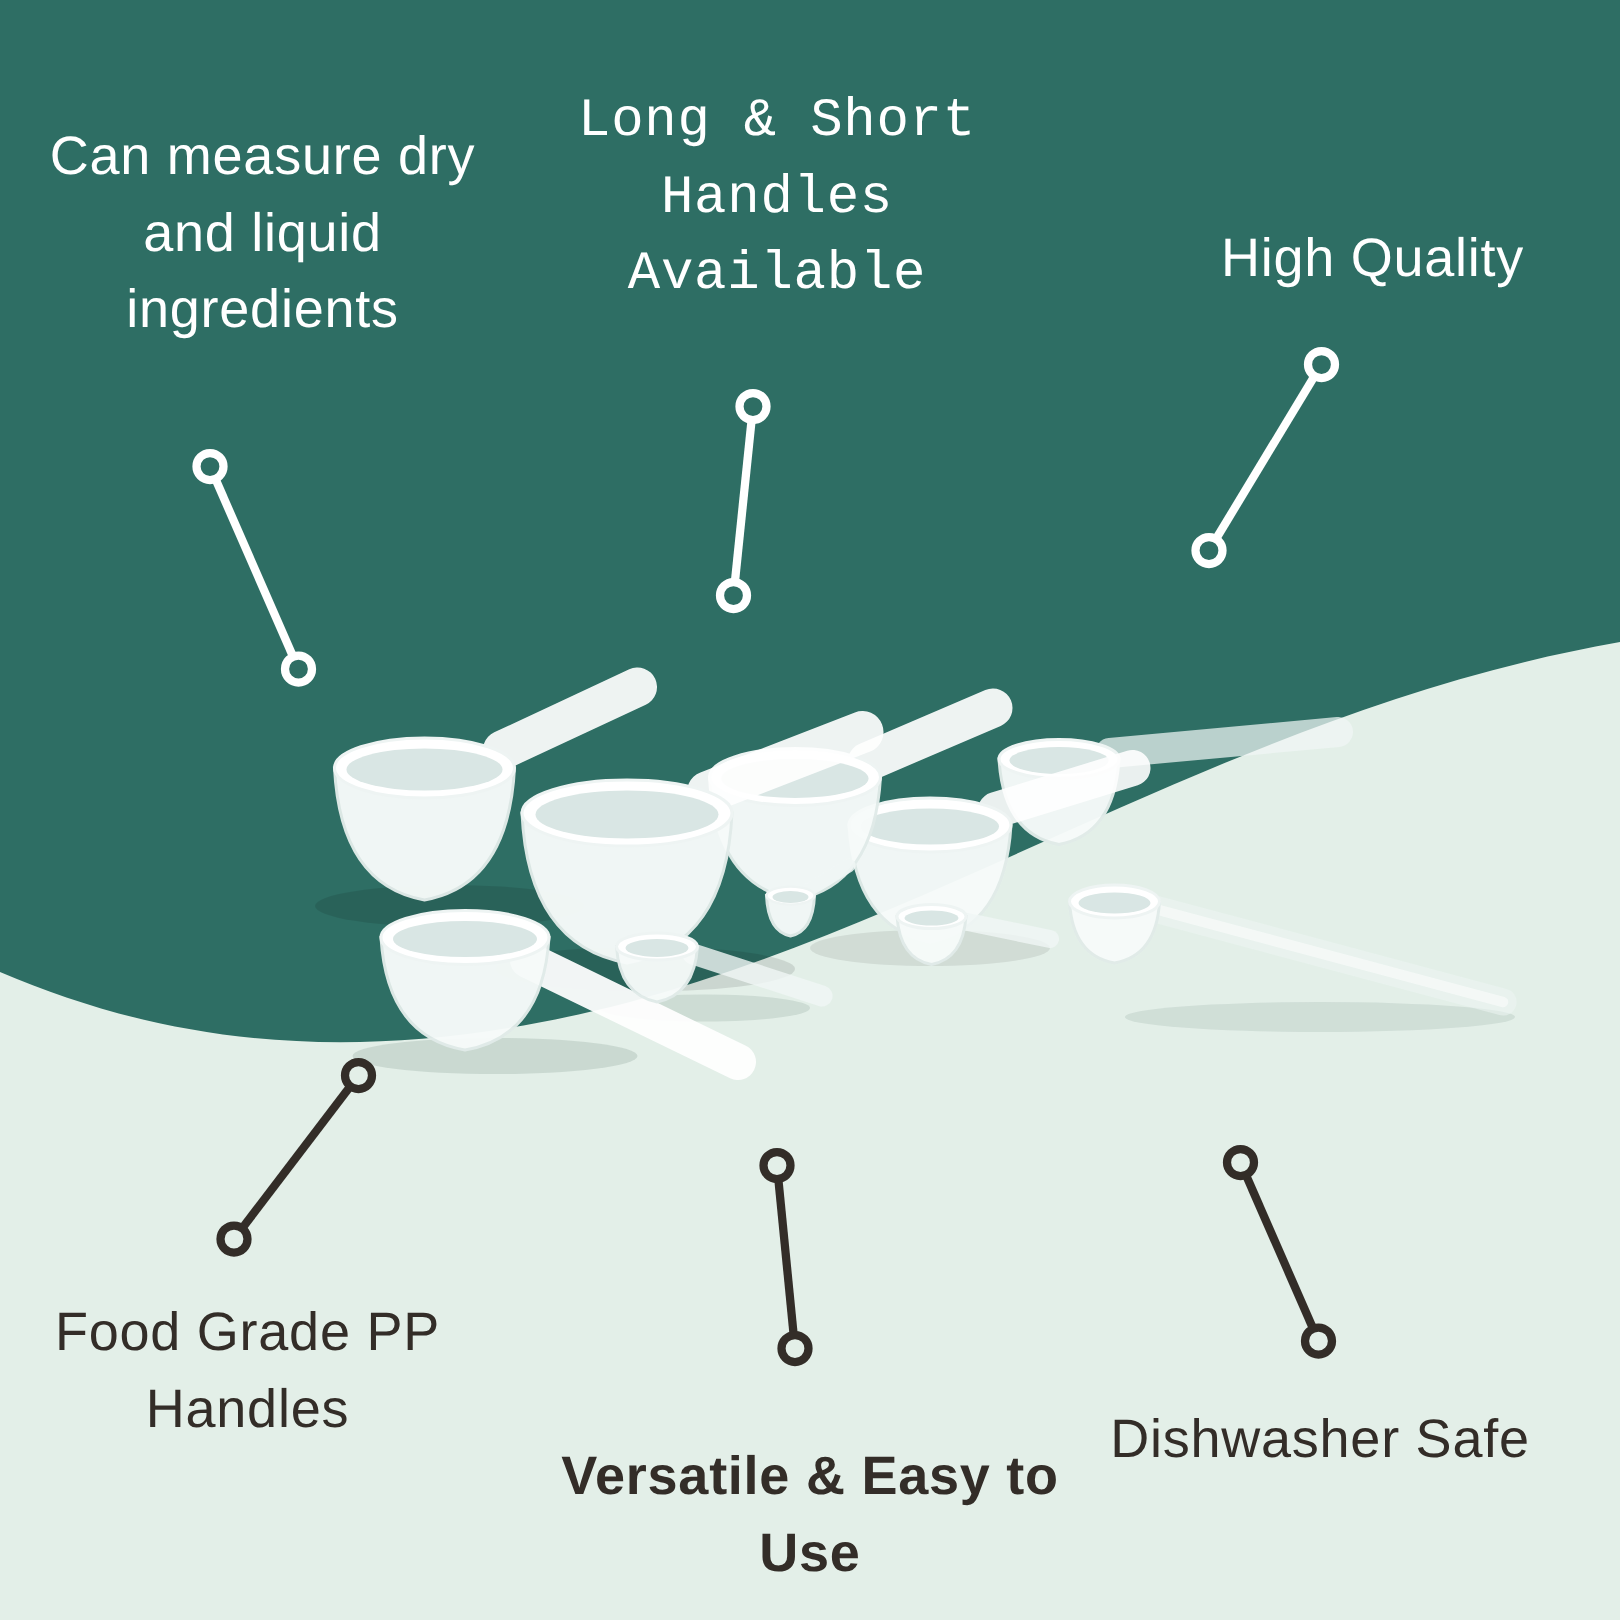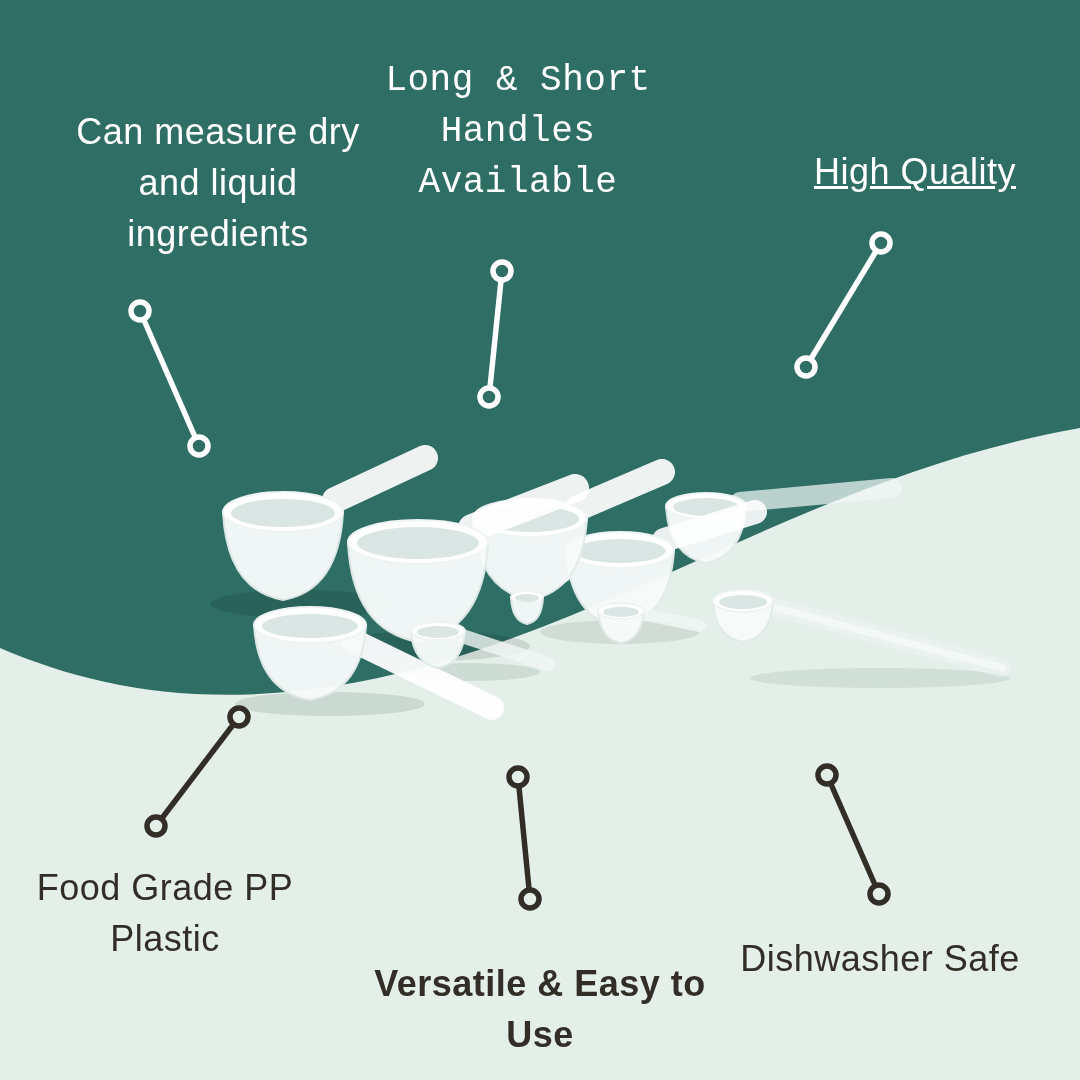--- a/index.html
+++ b/index.html
@@ -134,31 +134,31 @@
       <circle cx="518" cy="777" r="9" fill="#e3efe8"></circle>
       <circle cx="530" cy="899" r="9" fill="#e3efe8"></circle>
     </g>
     <g stroke="#332d28" stroke-width="5.5">
       <line x1="827" y1="775" x2="879" y2="894"></line>
       <circle cx="827" cy="775" r="9" fill="#e3efe8"></circle>
       <circle cx="879" cy="894" r="9" fill="#e3efe8"></circle>
     </g>
   </svg>
 
-  <div class="callout light" style="left:0px;   top:106px;  width:350px;padding-left:43px;">Can measure dry
+  <div class="callout light" style="left:0px;   top:78px;  width:350px;">Can measure dry
 and liquid
 ingredients</div>
 
   <div class="callout light" style="left:368px; top:55px;  width:300px;font-family:Liberation Mono, monospace;">Long &amp; Short
 Handles
 Available</div>
 
-  <div class="callout light" style="left:770px; top:146px; width:290px;text-decoration:underline;">High Quality</div>
+  <div class="callout light" style="left:770px; top:146px; width:290px;">High Quality</div>
 
   <div class="callout dark" style="left:5px;   top:862px; width:320px;">Food Grade PP
-Plastic</div>
+Handles</div>
 
   <div class="callout dark" style="left:345px; top:958px; width:390px;font-weight:bold;">Versatile &amp; Easy to
 Use</div>
 
   <div class="callout dark" style="left:695px; top:933px; width:370px;text-align:center;">Dishwasher Safe</div>
 
 </div>
 
 </body></html>

